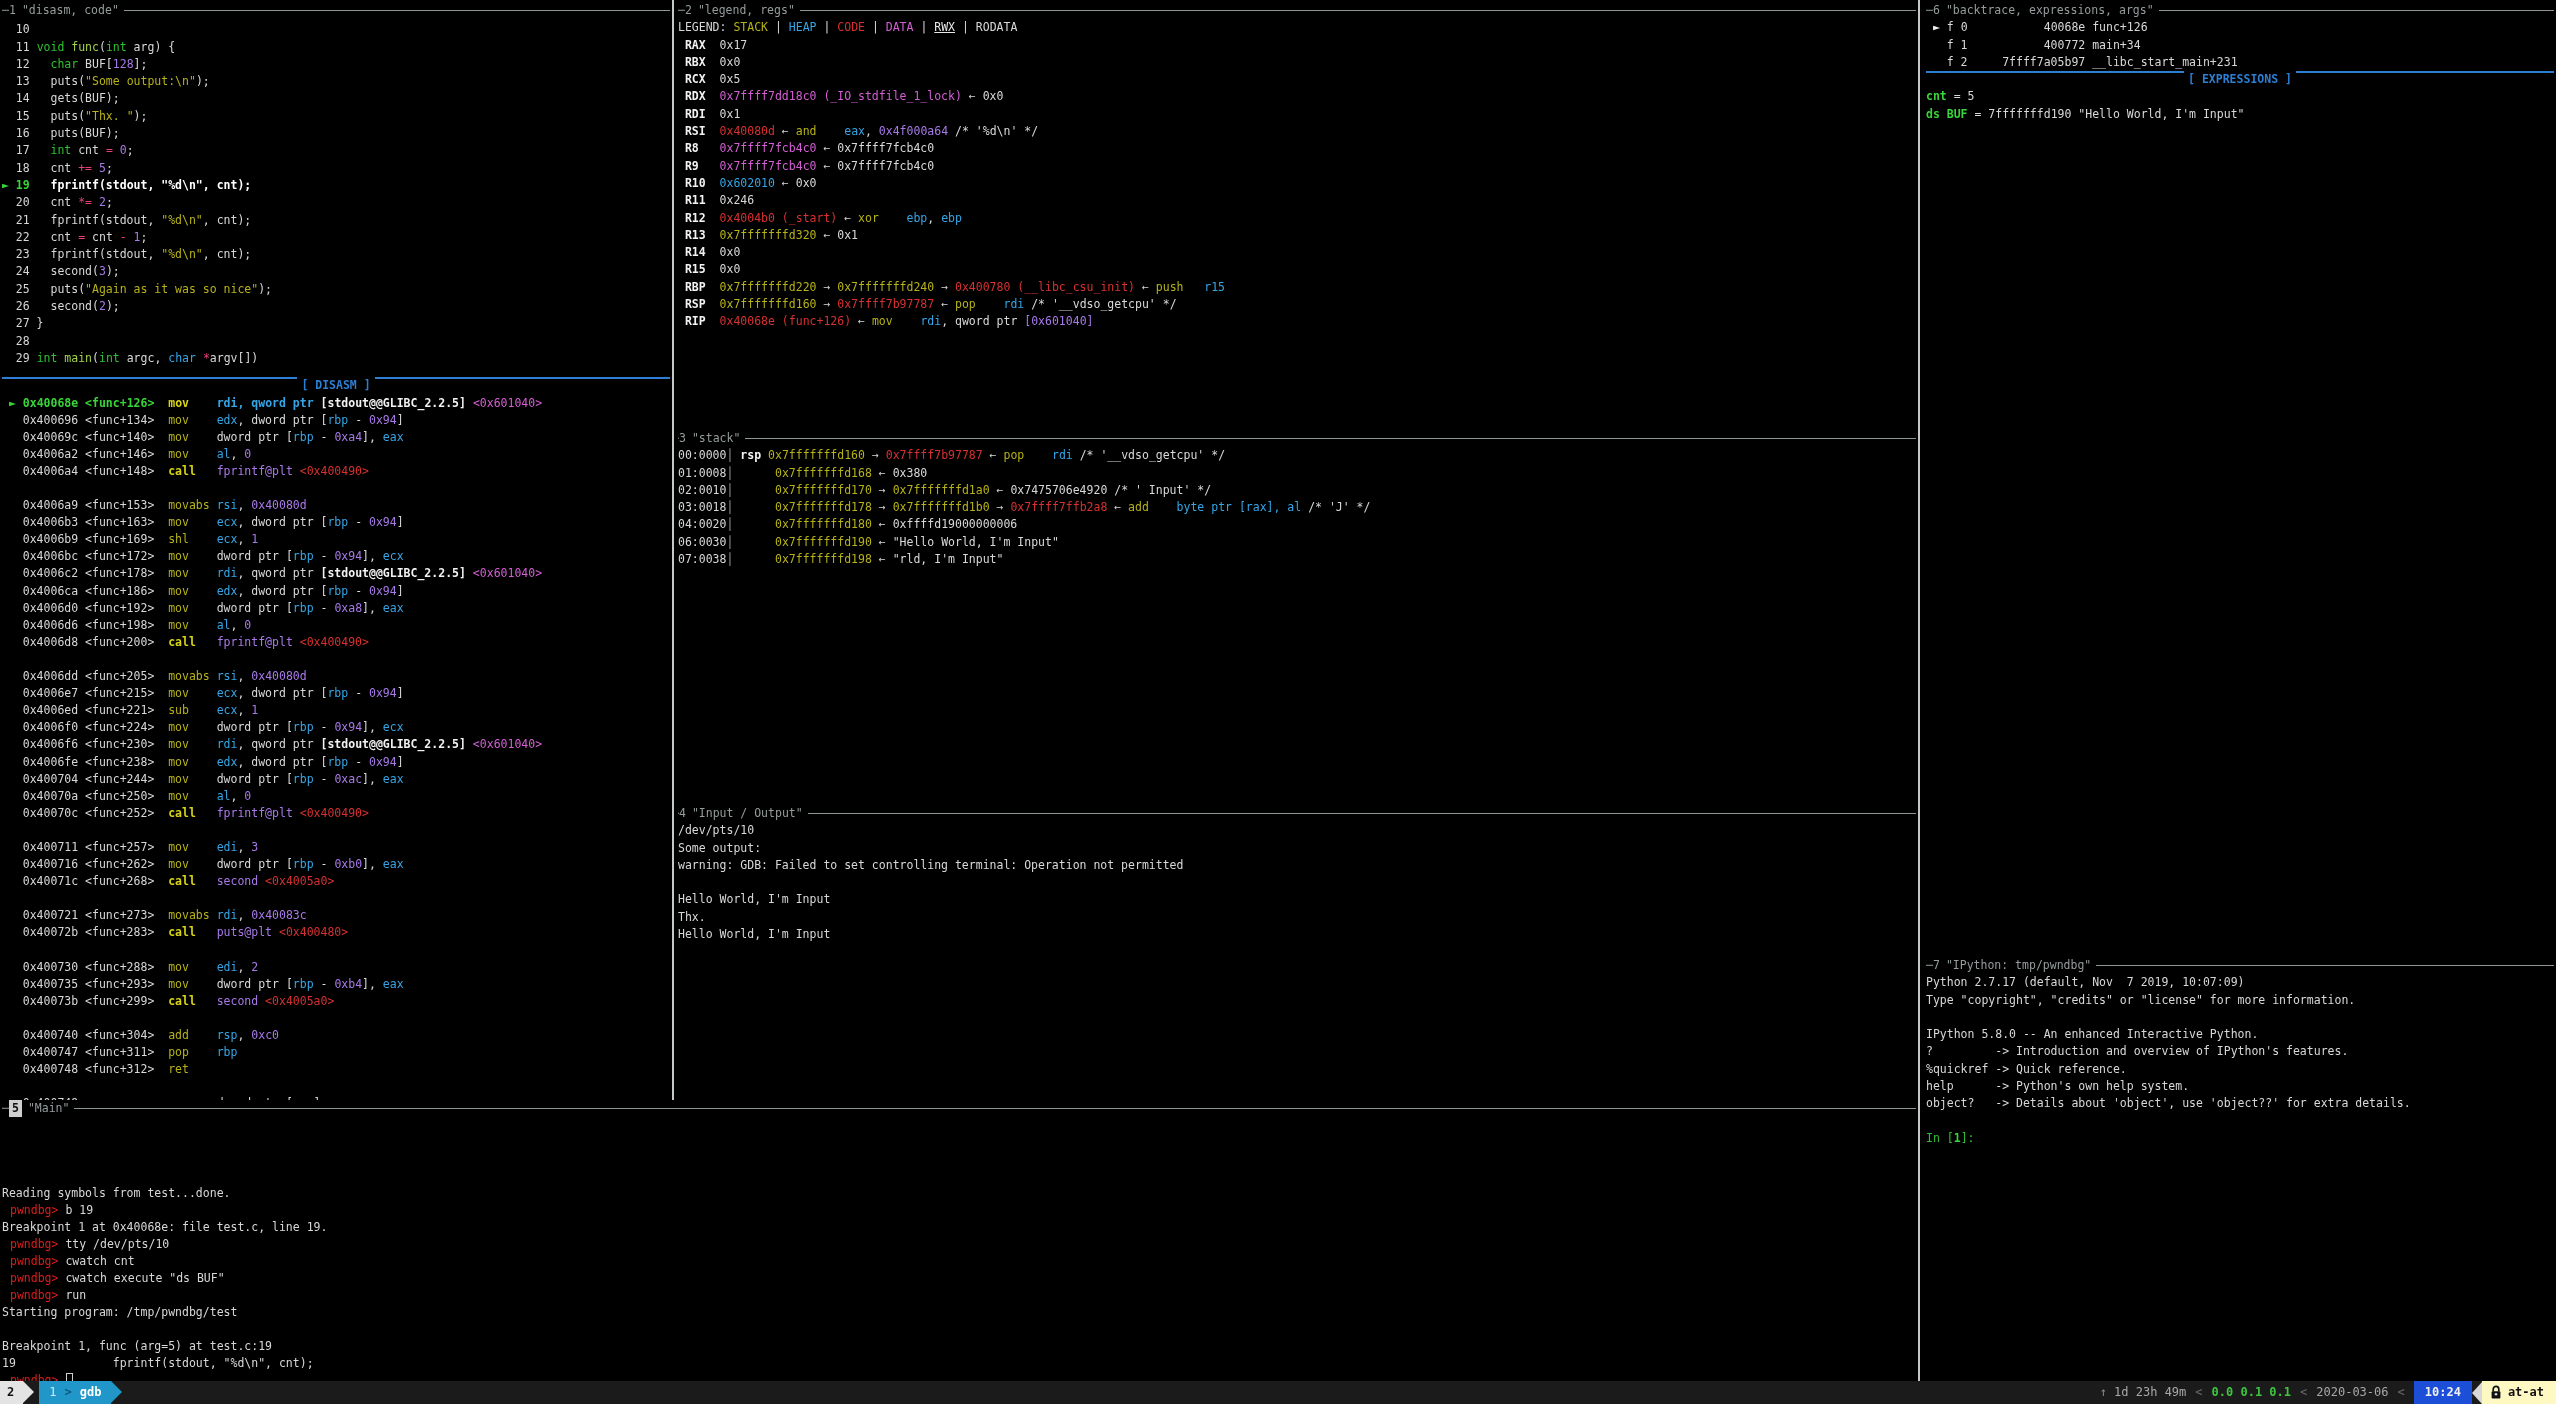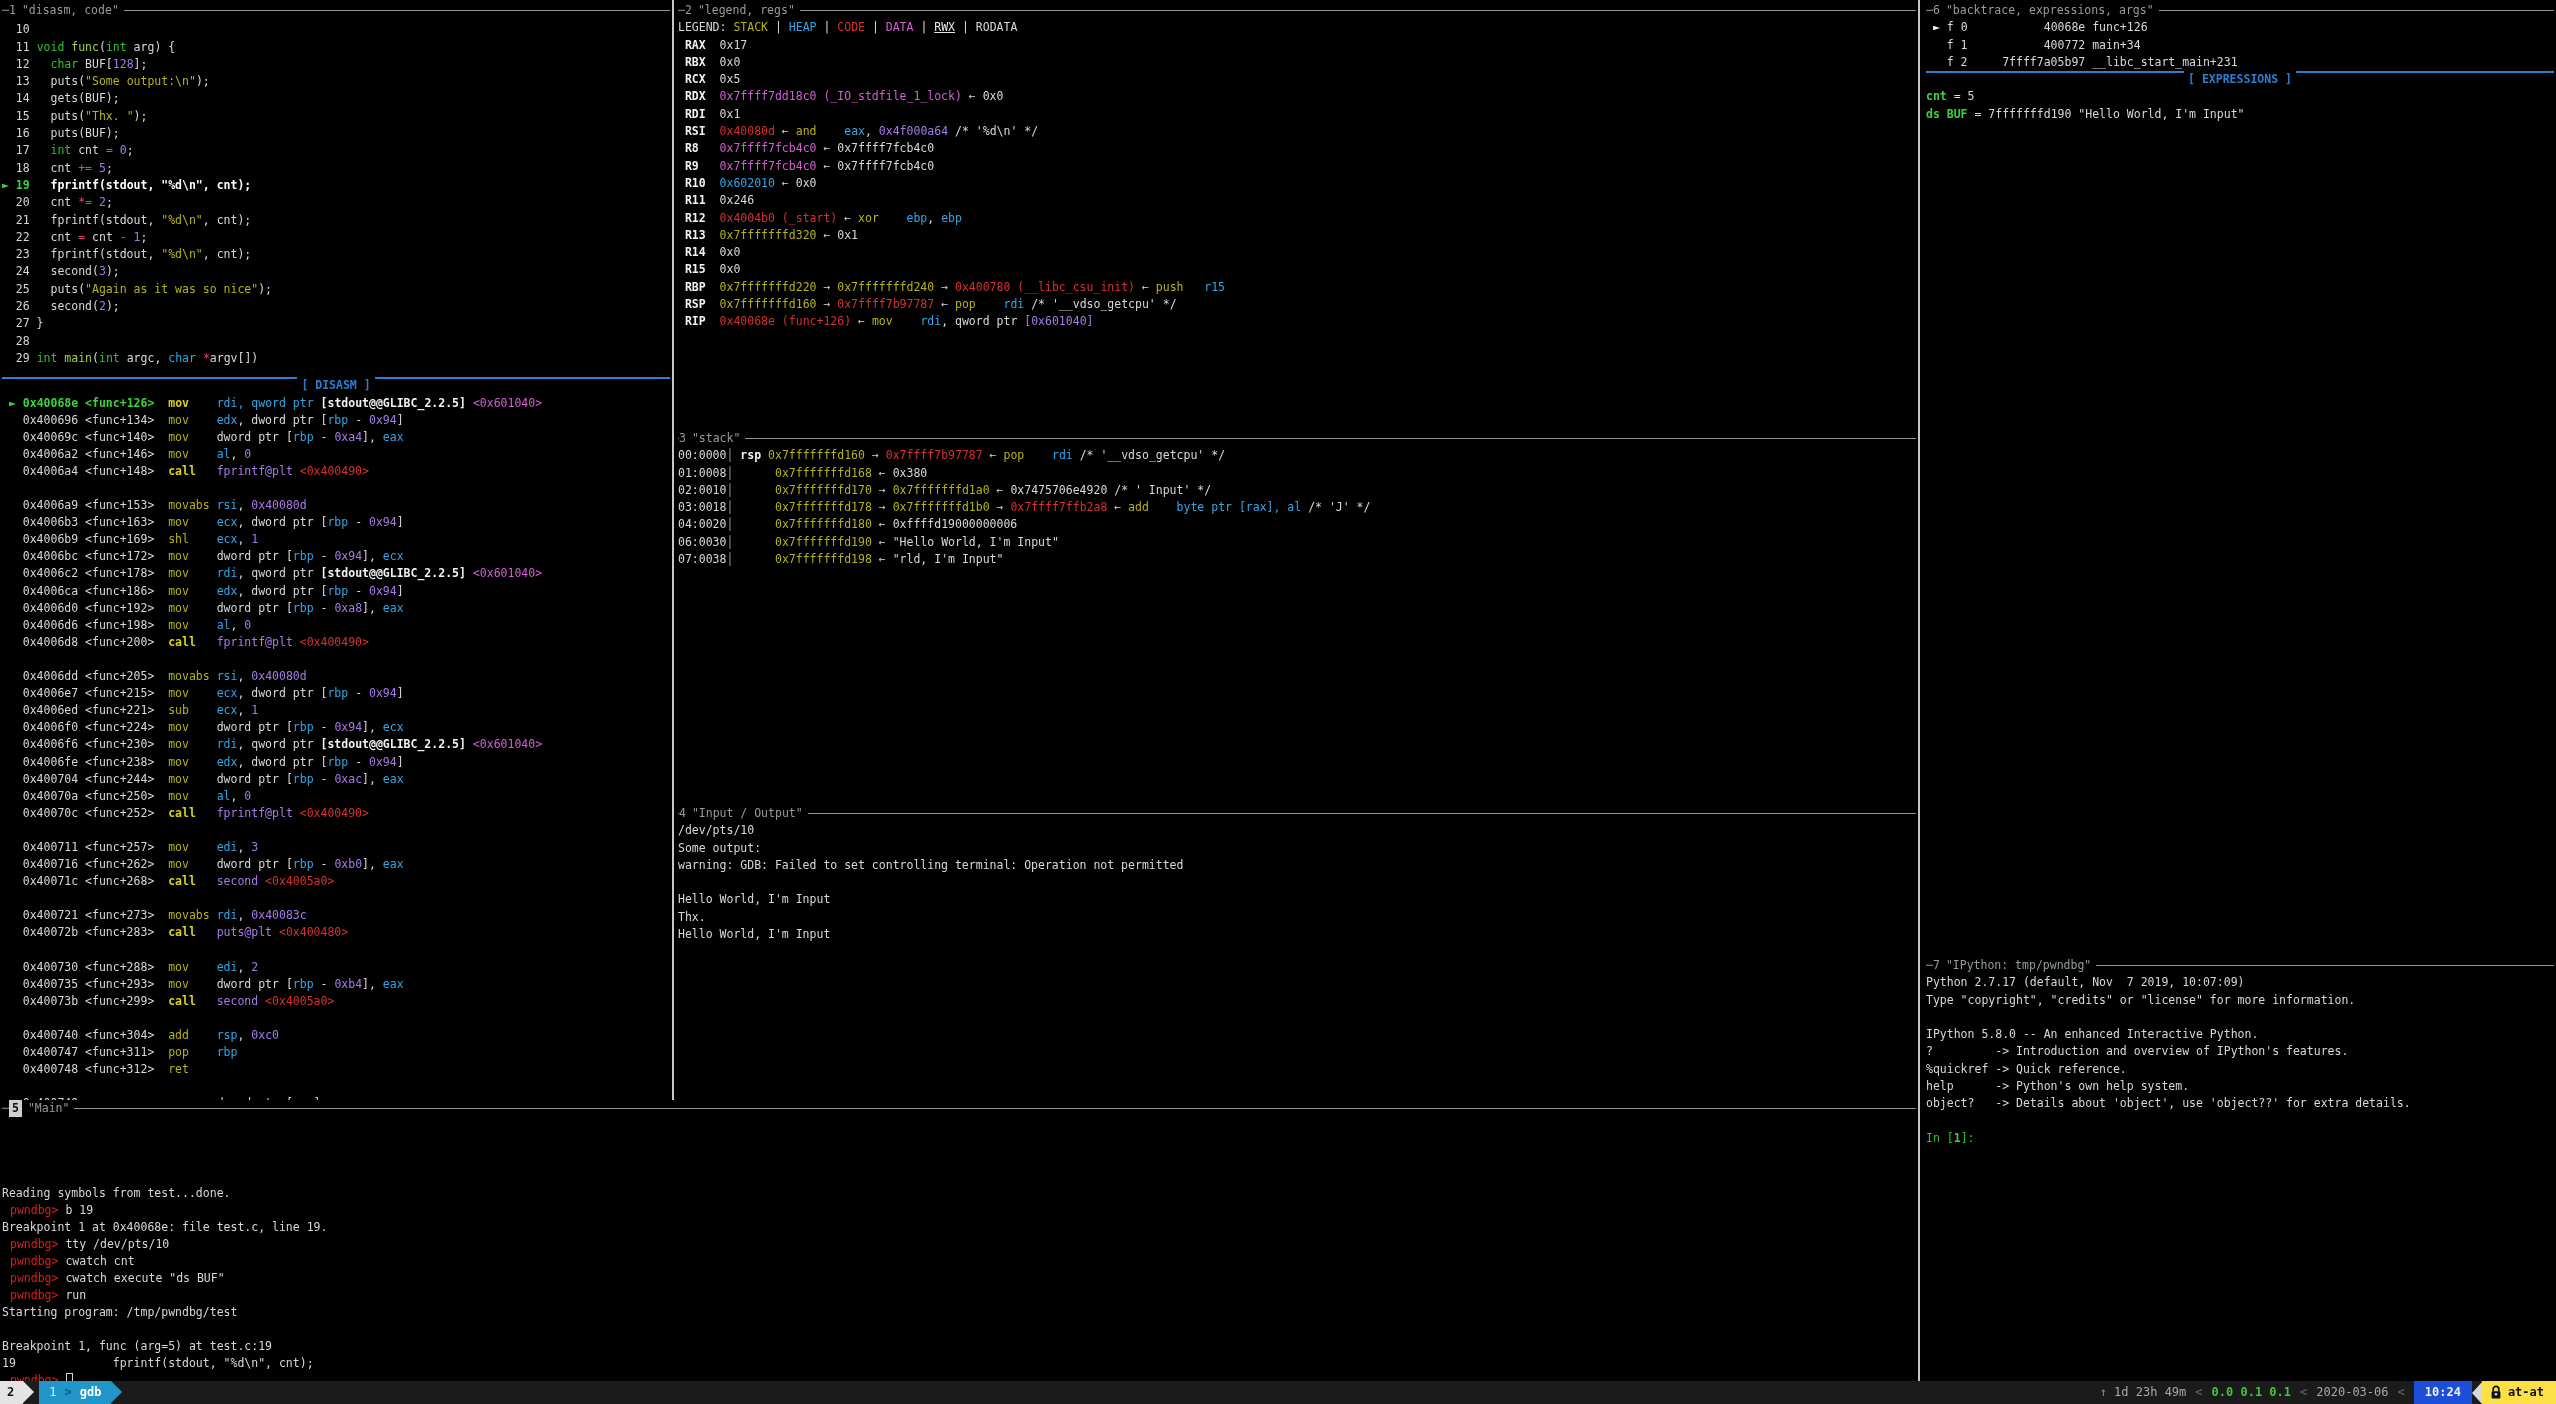--- a/index.html
+++ b/index.html
@@ -30,21 +30,21 @@
   .w  { color:#d8d8d8; }
   .bw { color:#f2f2f2; font-weight:bold; }
   .gy { color:#9aa0a0; }
   .gn { color:#2fc12f; }
   .bgn{ color:#39d439; font-weight:bold; }
   .y  { color:#b6b219; }
   .by { color:#d8d416; font-weight:bold; }
   .r  { color:#d63131; }
   .br { color:#dd1c1c; font-weight:normal;padding-left:8px; }
   .b  { color:#35a5e5; }
-  .bb { color:#35a5e5; font-weight:normal; }
+  .bb { color:#35a5e5; font-weight:bold; }
   .p  { color:#a87ae8; }
   .m  { color:#d45fd4; }
   .pk { color:#e8407a; }
   .yg { color:#a4d24a; }
   .u  { color:#e8e8e8; text-decoration:underline; }
   .cur{ color:#ffffff; font-weight:bold; }
   .cursor { display:inline-block; width:7px; height:13px; border:1px solid #d0d0d0; vertical-align:-2px; margin-left:1px; }
   
   .statusbar { position:absolute; left:0; top:1381px; width:2556px; height:23px; background:#1b1b1b;
                display:flex; align-items:stretch; font-size:12px; line-height:23px; z-index:10; }
@@ -53,21 +53,21 @@
   .arr-r { width:0; height:0; border-top:11.5px solid transparent; border-bottom:11.5px solid transparent; }
   .arr-l { width:0; height:0; border-top:11.5px solid transparent; border-bottom:11.5px solid transparent; }
   .seg-window { background:#2196c8; color:#eaf6fb; padding:0 10px; margin-left:5px; }
   .seg-window .widx { color:#cfeaf5; }
   .seg-window .wsep { color:#11597a; font-weight:bold; padding:0 8px; }
   .seg-window .wname { color:#ffffff; font-weight:bold; }
   .sb-right { margin-left:auto; display:flex; align-items:center; color:#a8a8a8; }
   .sb-right .sep { color:#6a6a6a; padding:0 9px; }
   .sb-load { color:#3fc43f; font-weight:bold; }
   .seg-time { background:#1d4ed8; color:#f0f0f0; font-weight:bold; padding:0 11px; }
-  .seg-host { background:#fde047; color:#111; font-weight:bold; padding:0 12px 0 8px; display:flex; align-items:center; gap:6px; }
+  .seg-host { background:#fef9c3; color:#111; font-weight:bold; padding:0 12px 0 8px; display:flex; align-items:center; gap:6px; }
   .lockicon { display:inline-block; }
 </style>
 </head>
 <body>
 
 <div class="pane" style="left:2px; top:2px; width:668px; height:1098px; overflow:hidden">
   <div class="pane-title">
     <span class="dash">─</span><span class="tnum">1</span><span class="tlabel">"disasm, code"</span>
     <div class="rule"></div>
   </div>

